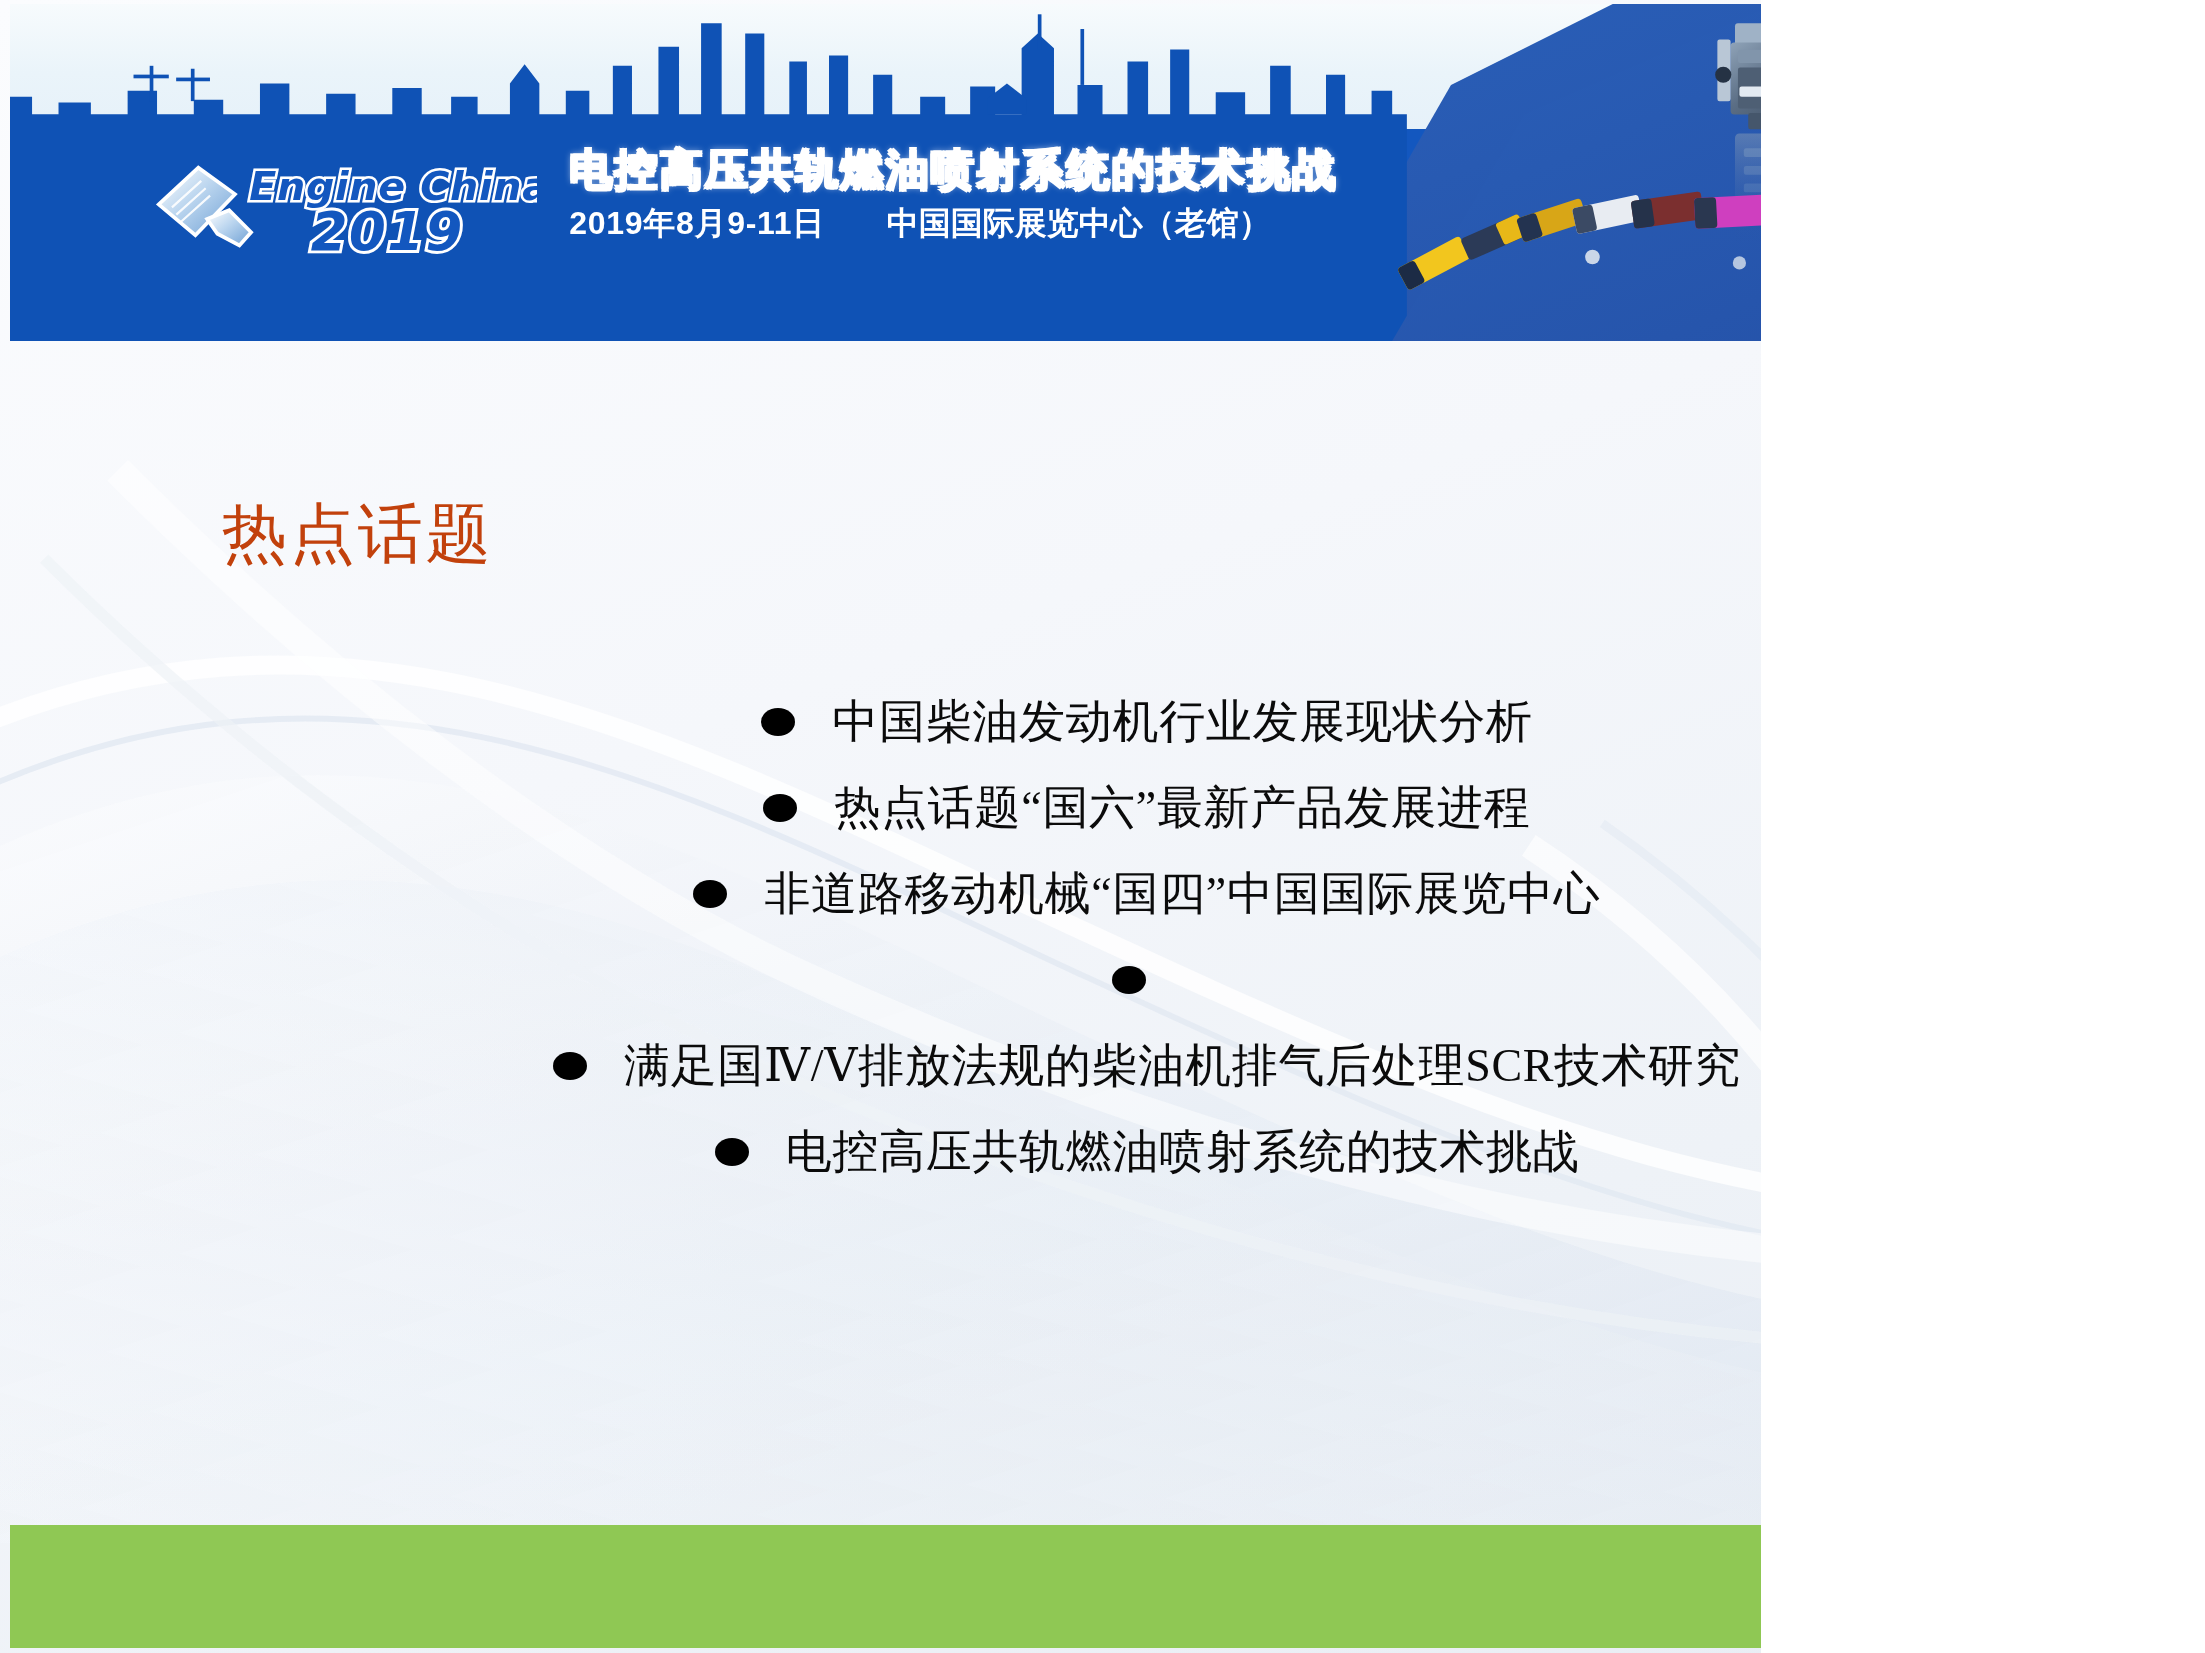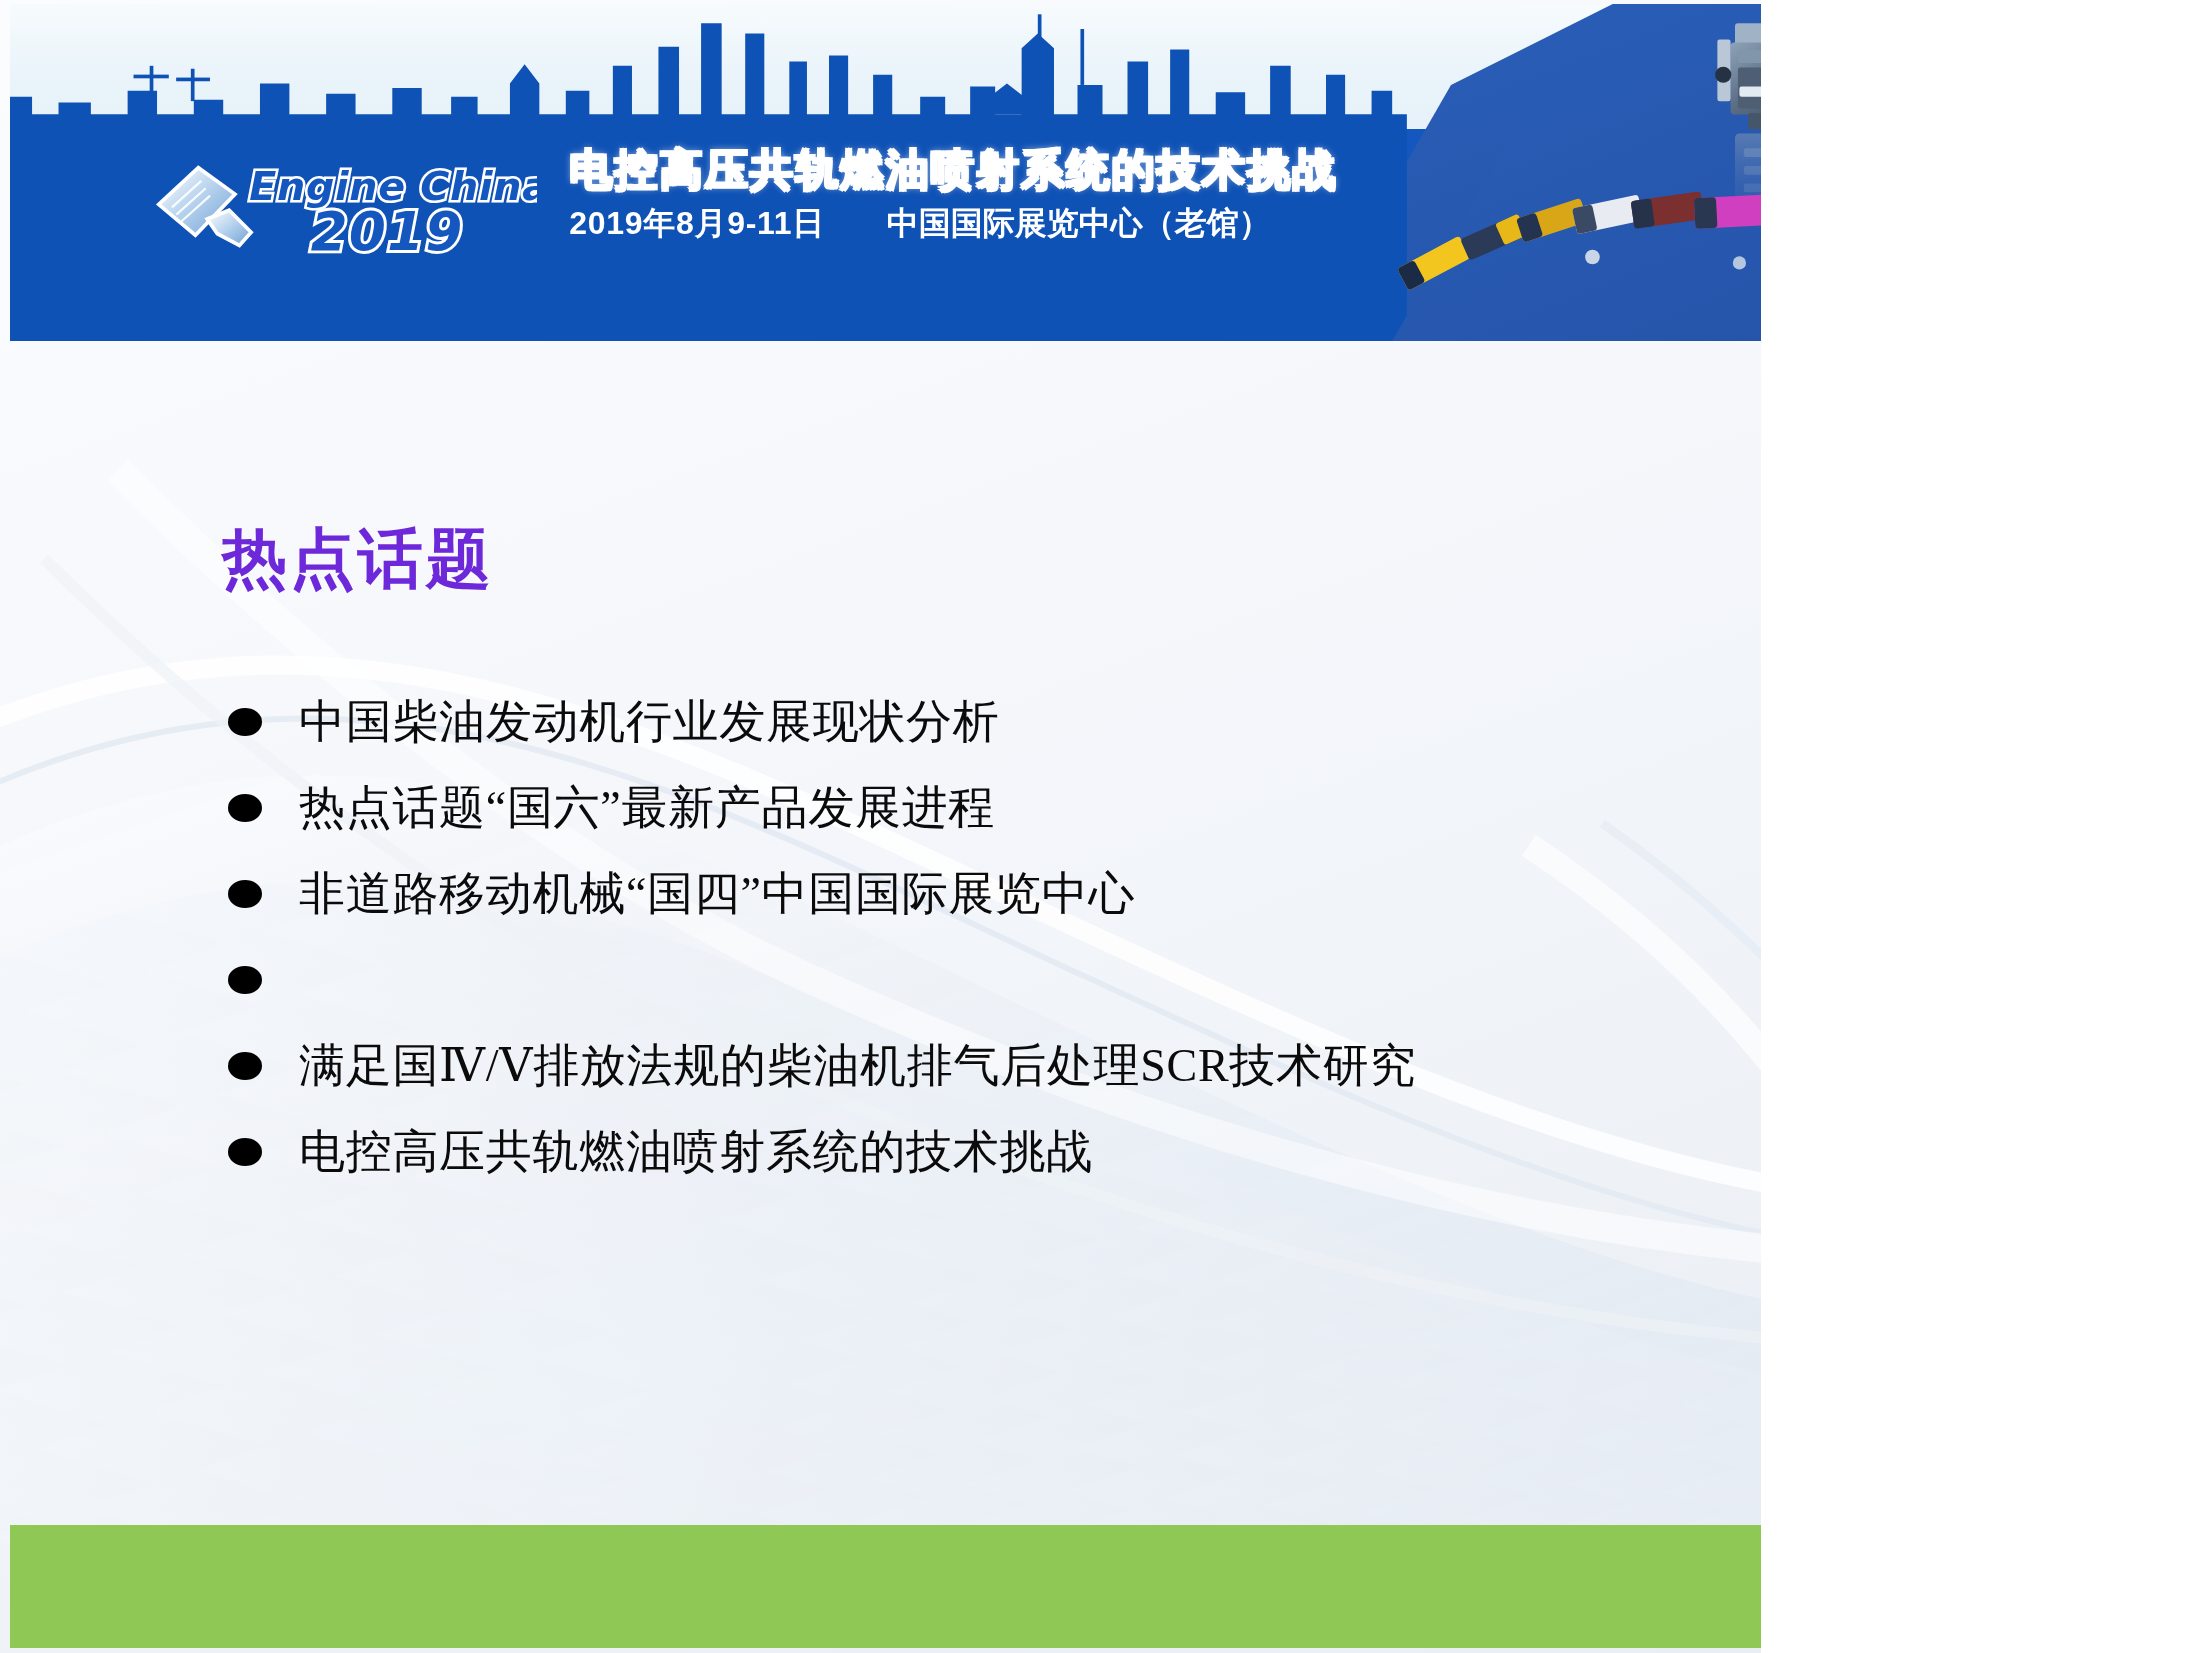--- a/index.html
+++ b/index.html
@@ -122,38 +122,38 @@
     left: 0; top: 341px;
     width: 2205px;
     height: 1181px;
   }
 
   .slide-title {
     position: absolute;
     left: 222px;
     top: 160px;
     font-family: "DejaVu Sans", "Liberation Sans", sans-serif;
-    font-weight: bold;
+    font-weight: normal;
     font-size: 65px;
     line-height: 1;
-    color: #6d28d9;
+    color: #c2410c;
     letter-spacing: 2.9px;
-    margin-top: 25px;
   }
 
   .bullet-list {
     position: absolute;
     left: 228px;
     top: 338px;
     width: 1838px;
   }
   .bullet-row {
     display: flex;
     align-items: center;
     height: 86px;
+    justify-content: center;
   }
   .bullet-dot {
     width: 34px;
     height: 28px;
     border-radius: 50%;
     background: #000000;
     flex: 0 0 auto;
     margin-right: 37px;
   }
   .bullet-text {

